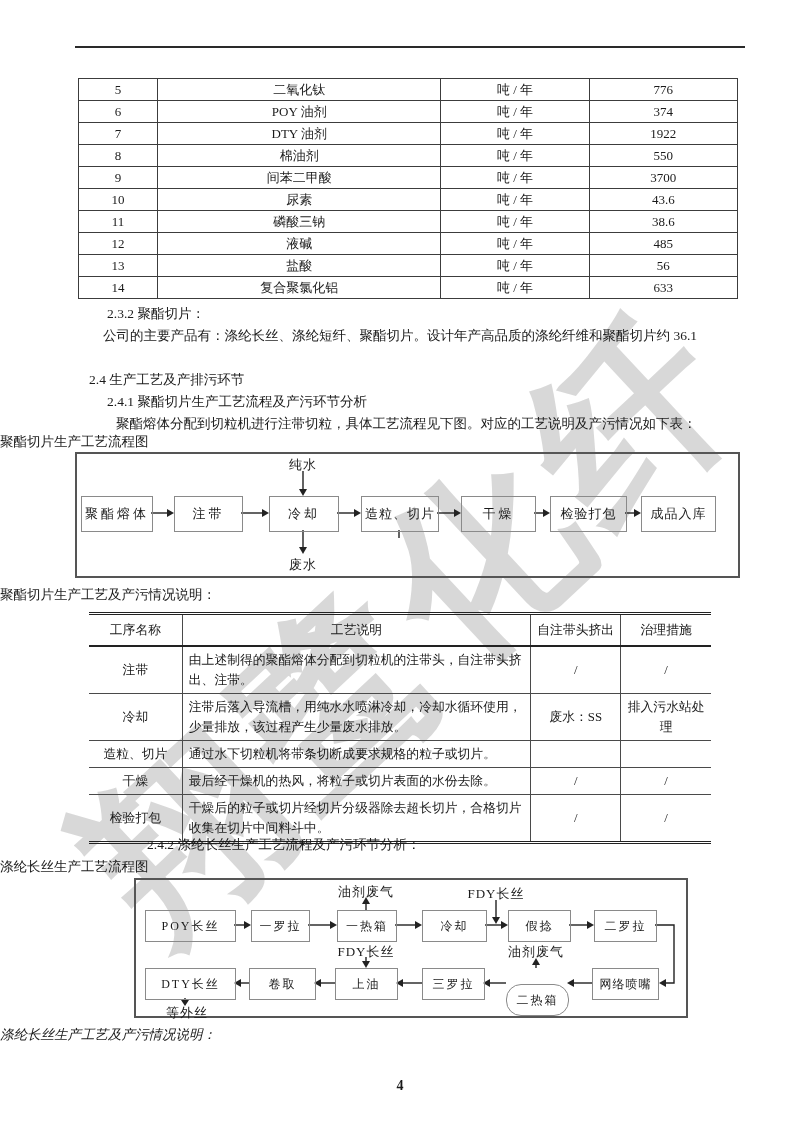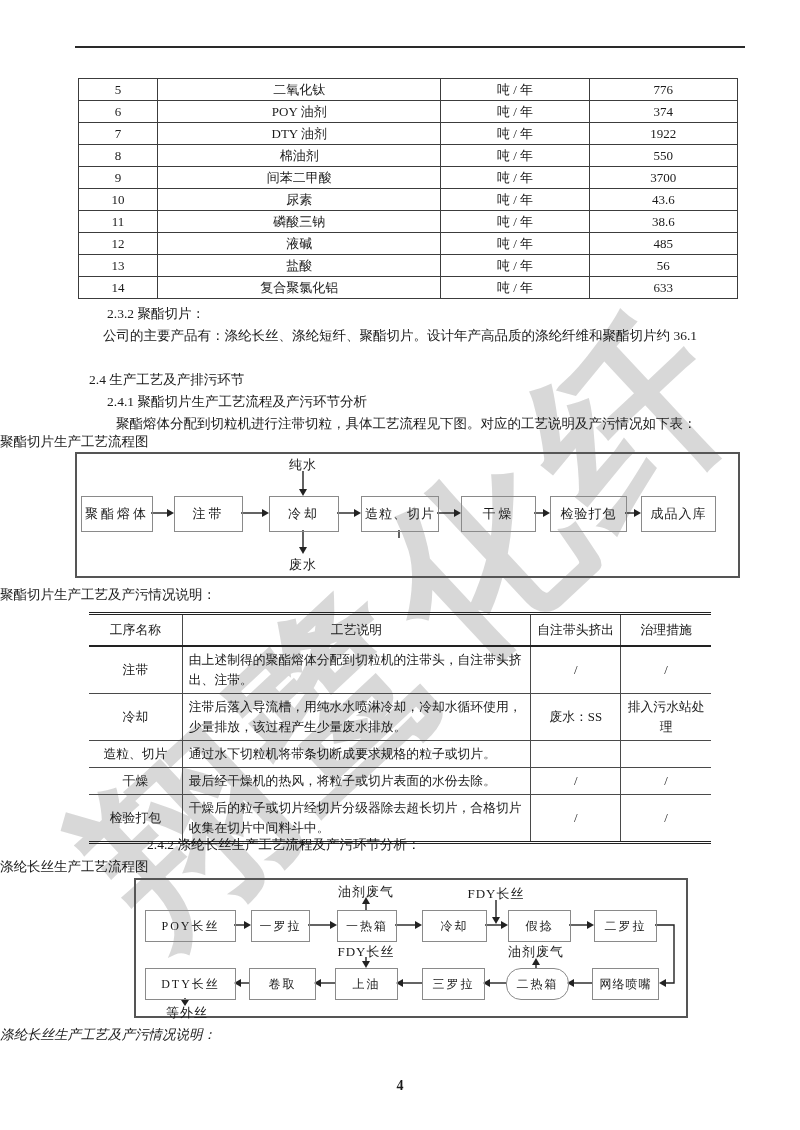--- a/index.html
+++ b/index.html
@@ -269,21 +269,21 @@
       <div class="fbox f2box" style="left:115px;top:30px;width:57px;height:30px;">一罗拉</div>
       <div class="fbox f2box" style="left:201px;top:30px;width:58px;height:30px;">一热箱</div>
       <div class="fbox f2box" style="left:286px;top:30px;width:63px;height:30px;">冷却</div>
       <div class="fbox f2box" style="left:372px;top:30px;width:61px;height:30px;">假捻</div>
       <div class="fbox f2box" style="left:458px;top:30px;width:61px;height:30px;">二罗拉</div>
 
       <div class="fbox f2box" style="left:9px;top:88px;width:89px;height:30px;">DTY长丝</div>
       <div class="fbox f2box" style="left:113px;top:88px;width:65px;height:30px;">卷取</div>
       <div class="fbox f2box" style="left:199px;top:88px;width:61px;height:30px;">上油</div>
       <div class="fbox f2box" style="left:286px;top:88px;width:61px;height:30px;">三罗拉</div>
-      <div class="fbox f2box" style="left:370px;top:88px;width:61px;height:30px;border-radius:15px;">二热箱</div>
+      <div class="fbox f2box" style="left:370px;top:104px;width:61px;height:30px;border-radius:15px;">二热箱</div>
       <div class="fbox f2box" style="left:456px;top:88px;width:65px;height:30px;letter-spacing:1px;">网络喷嘴</div>
     </div>
 
     <div class="centerline" style="top:1026px;font-style:italic;">涤纶长丝生产工艺及产污情况说明：</div>
 
     <div class="pagenum">4</div>
 
   </div>
 </div>
 

